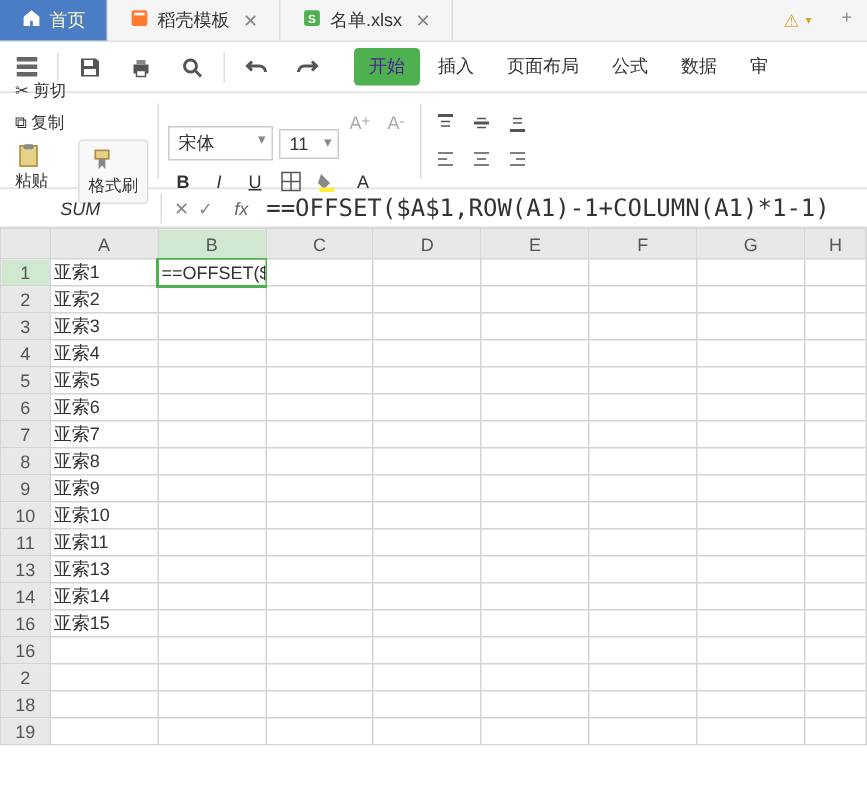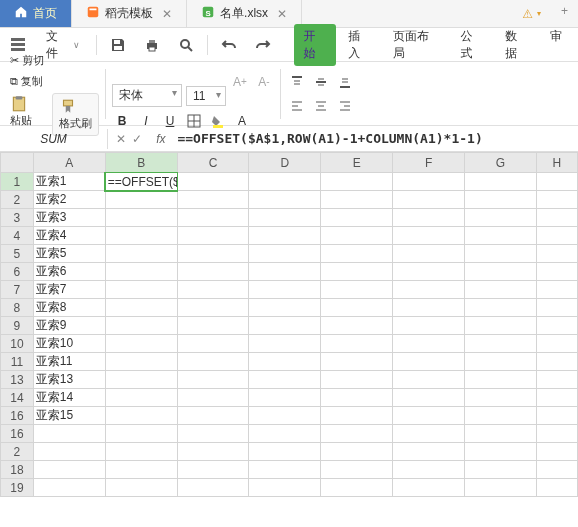--- a/index.html
+++ b/index.html
@@ -27,21 +27,21 @@
 .font-group { display: flex; flex-direction: column; gap: 4px; }
 .font-row { display: flex; gap: 4px; align-items: center; }
 .sel { border: 1px solid #ccc; padding: 2px 16px 2px 6px; font-size: 12px; background: #fff; position: relative; min-width: 70px; margin-top: 28px; }
 .sel::after { content: "▾"; position: absolute; right: 4px; color: #888; font-size: 10px; }
 .sel.sm { min-width: 40px; }
 .fbtn { width: 20px; height: 20px; display: flex; align-items: center; justify-content: center; border: 1px solid transparent; cursor: pointer; font-size: 12px; }
 .namebox-row { display: flex; align-items: center; height: 26px; border-bottom: 1px solid #ddd; }
 .namebox { width: 108px; border-right: 1px solid #ddd; padding: 3px 6px; text-align: center; font-style: italic; }
 .fx-btns { display: flex; gap: 6px; padding: 0 8px; align-items: center; }
 .fx-label { font-style: italic; color: #666; padding: 0 6px; }
-.formula-input { flex: 1; padding: 3px 6px; font-family: Consolas, monospace; font-size: 13px; font-weight: bold; }
+.formula-input { flex: 1; padding: 3px 6px; font-family: Consolas, monospace; font-size: 16px; }
 .grid { display: table; border-collapse: collapse; width: 100%; }
 .grow { display: table-row; }
 .gcell { display: table-cell; border: 1px solid #d4d4d4; height: 18px; font-size: 12px; padding: 0 2px; vertical-align: middle; overflow: hidden; white-space: nowrap; }
 .colhdr { background: #e8e8e8; text-align: center; font-weight: normal; height: 20px; color: #555; }
 .rowhdr { background: #e8e8e8; text-align: center; width: 32px; color: #555; }
 .corner { background: #e8e8e8; width: 32px; }
 .colA { width: 70px; } .colB { width: 70px; } .colC { width: 70px; } .colD { width: 70px; }
 .colE { width: 70px; } .colF { width: 70px; } .colG { width: 70px; } .colH { width: 40px; }
 .active-cell { outline: 2px solid #4eb04e; outline-offset: -1px; }
 .rowhdr.sel-r, .colhdr.sel-c { background: #d0e8d0; }
@@ -89,24 +89,20 @@
 </div>
 
 <div class="toolbar1">
   <div class="ico-btn">
     <svg width="14" height="14" viewBox="0 0 14 14">
         <rect width="14" height="3" fill="#666"></rect>
         <rect y="5" width="14" height="3" fill="#666"></rect>
         <rect y="10" width="14" height="3" fill="#666"></rect>
       </svg>
   </div>
-  <div class="menu-file">
-    <span>文件</span>
-    <span style="font-size:9px;color:#888">∨</span>
-  </div>
   <div class="sep"></div>
   <div class="ico-btn">
     <svg width="16" height="16" viewBox="0 0 16 16">
         <path fill="#555" d="M2 2h10l2 2v10H2z"></path>
         <rect x="4" y="3" width="6" height="4" fill="#fff"></rect>
         <rect x="4" y="9" width="8" height="4" fill="#fff"></rect>
       </svg>
   </div>
   <div class="ico-btn">
     <svg width="16" height="16" viewBox="0 0 16 16">

